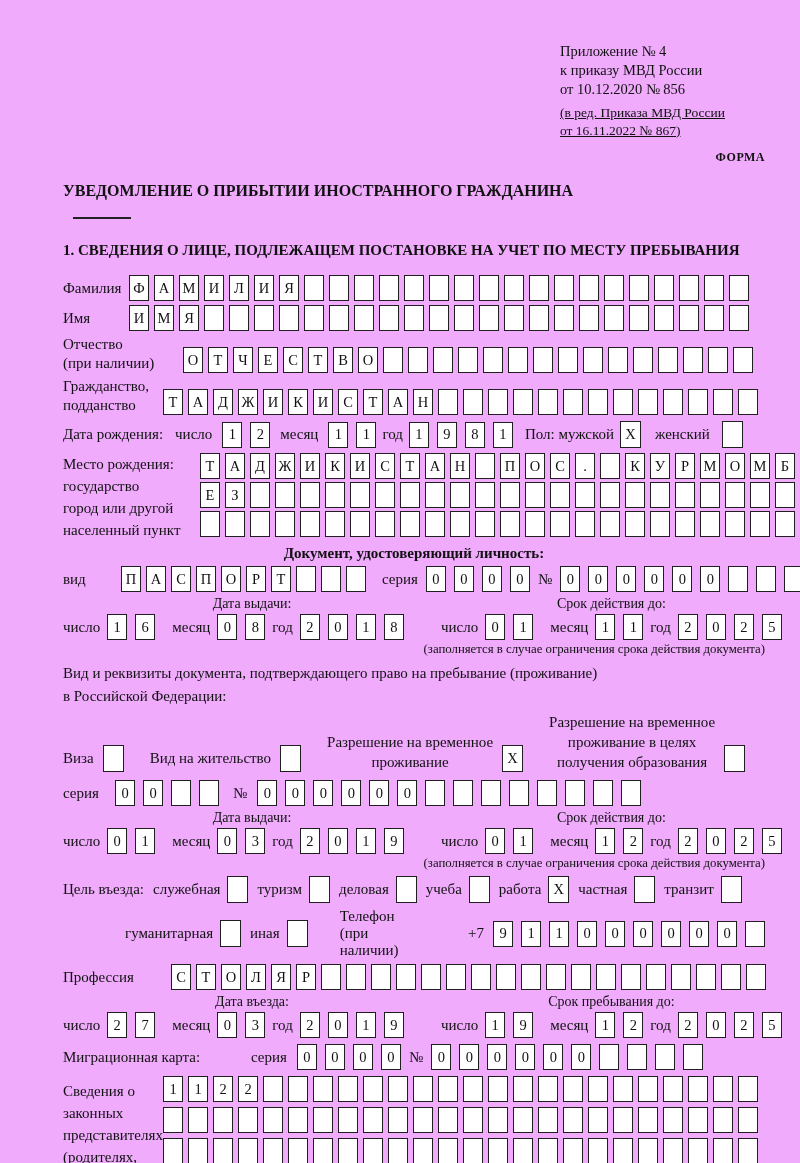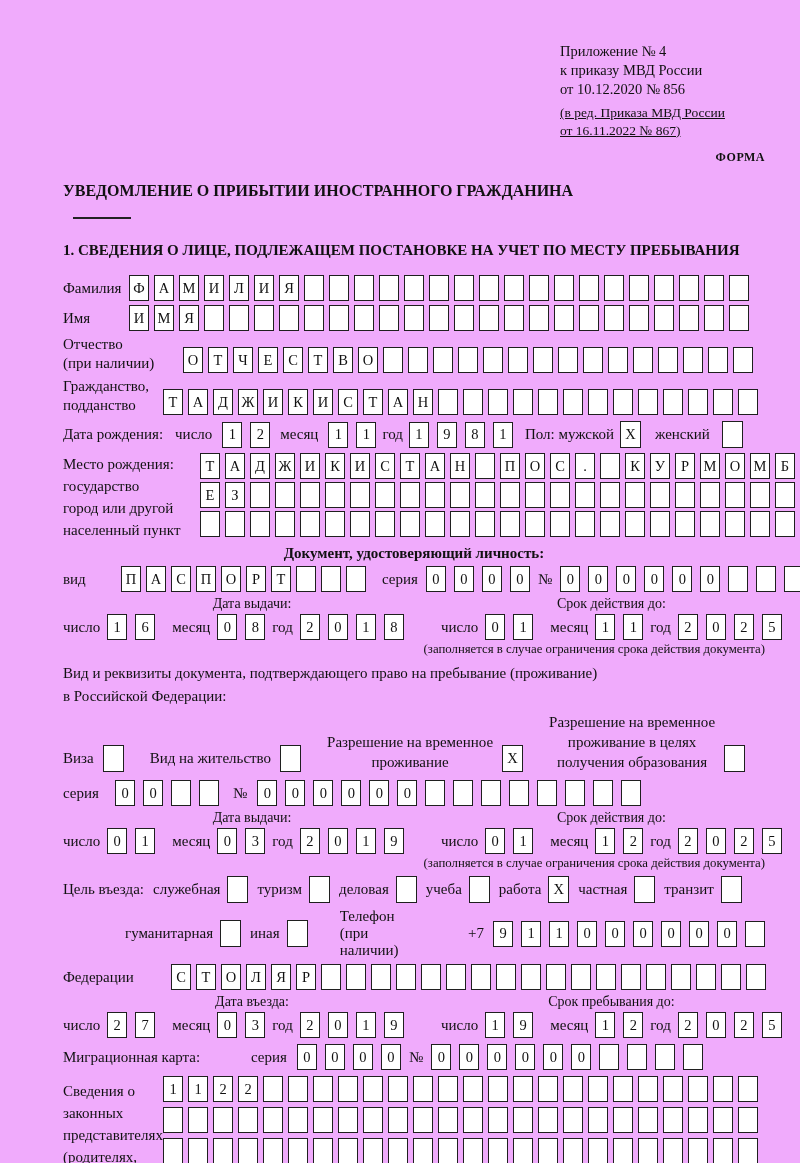--- a/index.html
+++ b/index.html
@@ -587,21 +587,21 @@
           <span class="cell">0</span>
           <span class="cell">0</span>
           <span class="cell">0</span>
           <span class="cell">0</span>
           <span class="cell">0</span>
           <span class="cell"></span>
         </span>
     </div>
 
     <div class="row">
-      <span class="lbl w108">Федерации</span>
+      <span class="lbl w108">Профессия</span>
       <span class="cells">
           <span class="cell">С</span>
           <span class="cell">Т</span>
           <span class="cell">О</span>
           <span class="cell">Л</span>
           <span class="cell">Я</span>
           <span class="cell">Р</span>
           <span class="cell"></span>
           <span class="cell"></span>
           <span class="cell"></span>

